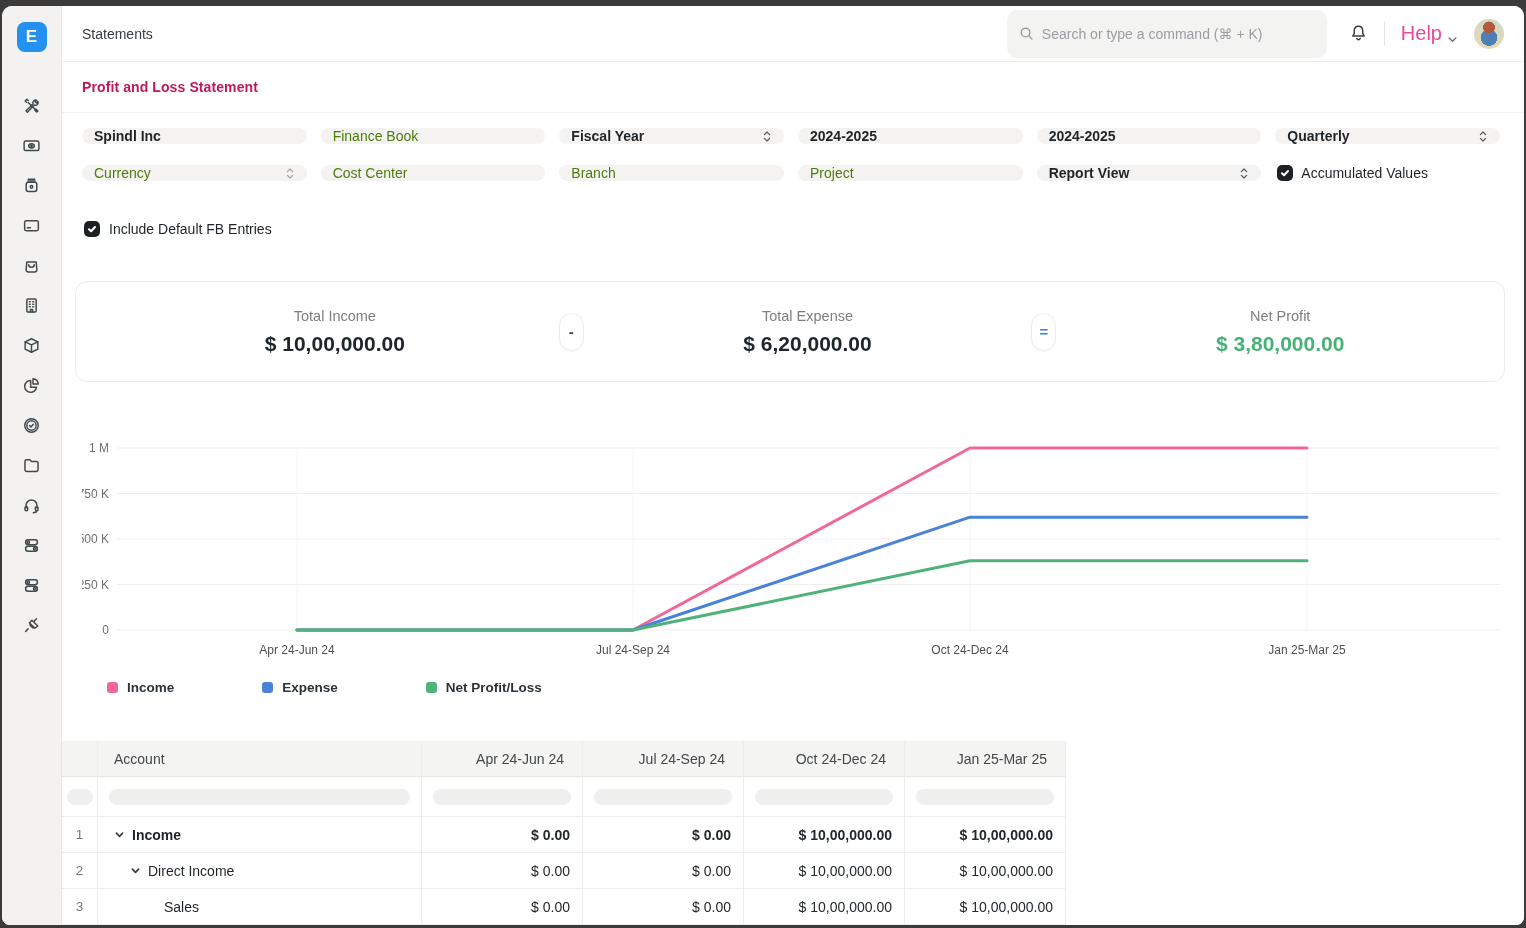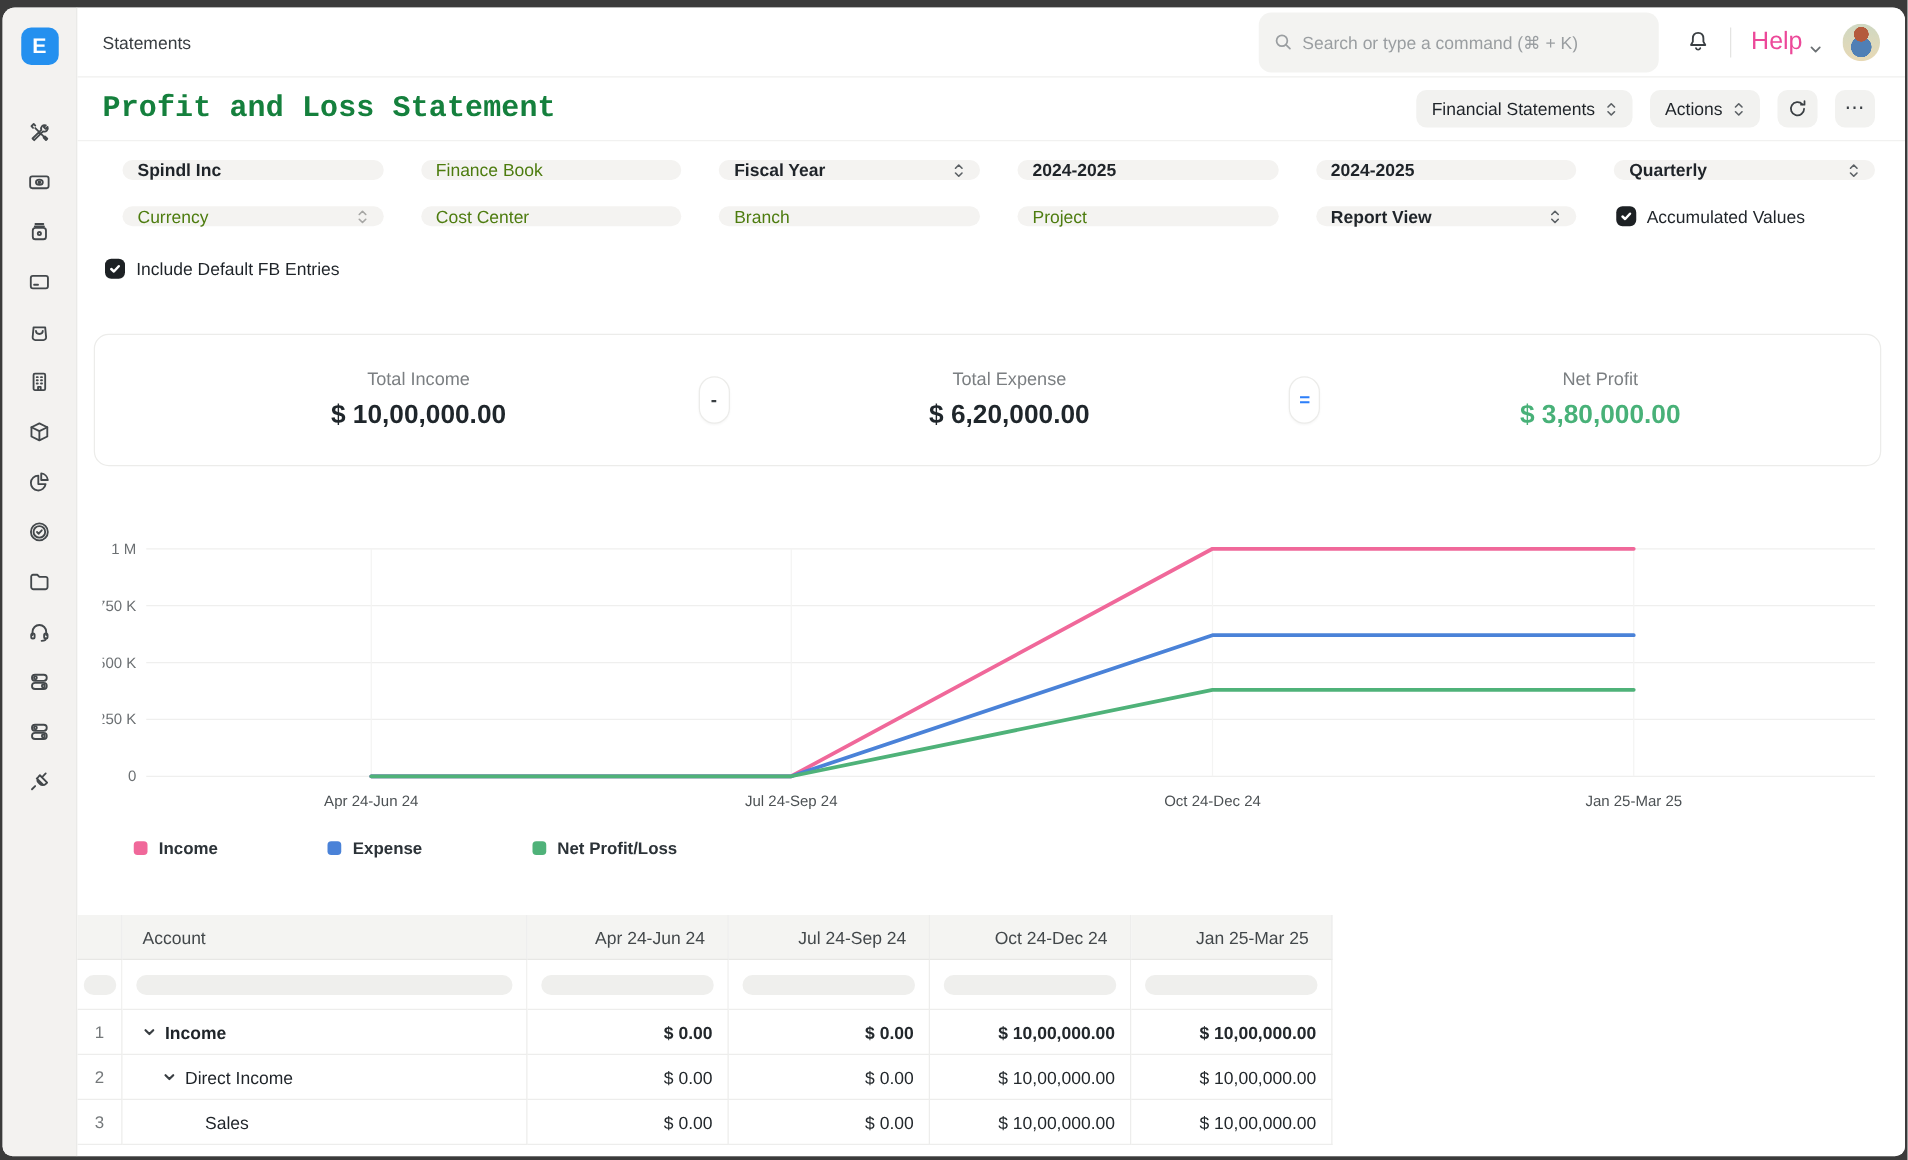--- a/index.html
+++ b/index.html
@@ -48,49 +48,49 @@
     background:
       radial-gradient(circle at 50% 28%, #b45a3c 0 22%, transparent 23%),
       radial-gradient(circle at 50% 62%, #4f7fb5 0 34%, transparent 35%),
       linear-gradient(#cfd8c2, #e8d9b5);
   }
   
   .page-header {
     height:51px; display:flex; align-items:center; padding:0 24px 0 20px;
     border-bottom:1px solid #f1f1f0; flex-shrink:0;
   }
-  .page-title { font-size:24px; font-weight:700; color:#15803d; letter-spacing:.1px;font-family:Liberation Mono, monospace; }
+  .page-title { font-size:14px; font-weight:700; color:#be185d; letter-spacing:.1px; }
   .header-actions { margin-left:auto; display:flex; align-items:center; gap:14px; }
   .btn {
     height:30px; background:#f2f2f0; border:none; border-radius:8px;
     display:flex; align-items:center; gap:8px; padding:0 12px;
     font-size:14px; color:#1f2429; font-family:inherit; cursor:pointer; font-weight:400;
   }
   .btn.icon-btn { width:32px; justify-content:center; padding:0; }
   .dots { font-size:16px; color:#3a3f43; letter-spacing:1px; line-height:1; }
   
   .filters {
     margin:15px 24px 0 20px; display:grid;
     grid-template-columns:repeat(6,1fr); column-gap:14px; row-gap:21px;
   }
   .field {
     height:16px; background:#f4f3f1; border-radius:8px; display:flex; align-items:center;
-    padding:0 12px; font-size:14px; cursor:pointer;margin-left:16px;
+    padding:0 12px; font-size:14px; cursor:pointer;
   }
   .field .val { color:#1f2429; font-weight:700; }
   .field .ph { color:#4d7c0f; font-weight:400; }
   .field .chev { margin-left:auto; display:flex; }
   .check-field { display:flex; align-items:center; gap:8px; background:transparent; padding:0 2px; }
   .checkbox {
     width:16px; height:16px; border-radius:5px; background:#1d2124; flex-shrink:0;
     display:flex; align-items:center; justify-content:center; cursor:pointer;
   }
   .checkbox svg { stroke:#fff; stroke-width:2; fill:none; stroke-linecap:round; stroke-linejoin:round; }
   .check-label { font-size:14px; color:#1f2429; }
-  .fb-row { margin:26px 24px 0 22px; display:flex; align-items:flex-start; gap:9px; }
+  .fb-row { margin:40px 24px 0 22px; display:flex; align-items:flex-start; gap:9px; }
   
   .summary-card {
     margin:44px 19px 0 13px; height:106px; border:1px solid #ececeа;
     border:1px solid #ececea; border-radius:12px;
     display:grid; grid-template-columns:1fr auto 1fr auto 1fr; align-items:center;padding-left:35px;
   }
   .summary-item { text-align:center; }
   .summary-label { font-size:14.5px; color:#7b7f82; }
   .summary-value { font-size:21px; font-weight:700; margin-top:8px; color:#1f262b; }
   .summary-value.green { color:#48b178; }
@@ -251,43 +251,20 @@
           <svg width="11" height="11" viewBox="0 0 10 10">
               <path d="M2 3.6 L5 6.6 L8 3.6" fill="none" stroke="#6b7073" stroke-width="1.3" stroke-linecap="round" stroke-linejoin="round"></path>
             </svg>
         </span>
         <span class="avatar"></span>
       </div>
     </div>
 
     <div class="page-header">
       <span class="page-title">Profit and Loss Statement</span>
-      <div class="header-actions">
-        <button class="btn">
-          <span>Financial Statements</span>
-          <svg width="10" height="13" viewBox="0 0 10 13">
-              <path d="M2.4 4.6 5 2 7.6 4.6M2.4 8.4 5 11 7.6 8.4" fill="none" stroke="#5c6165" stroke-width="1.3" stroke-linecap="round" stroke-linejoin="round"></path>
-            </svg>
-        </button>
-        <button class="btn">
-          <span>Actions</span>
-          <svg width="10" height="13" viewBox="0 0 10 13">
-              <path d="M2.4 4.6 5 2 7.6 4.6M2.4 8.4 5 11 7.6 8.4" fill="none" stroke="#5c6165" stroke-width="1.3" stroke-linecap="round" stroke-linejoin="round"></path>
-            </svg>
-        </button>
-        <button class="btn icon-btn">
-          <svg width="16" height="16" viewBox="0 0 16 16">
-              <path d="M13.3 8a5.3 5.3 0 1 1-1.4-3.6" fill="none" stroke="#3a3f43" stroke-width="1.4" stroke-linecap="round"></path>
-              <path d="M13.6 1.9v2.8h-2.8" fill="none" stroke="#3a3f43" stroke-width="1.4" stroke-linecap="round" stroke-linejoin="round"></path>
-            </svg>
-        </button>
-        <button class="btn icon-btn">
-          <span class="dots">⋯</span>
-        </button>
-      </div>
     </div>
 
     <div class="filters">
       <div class="field">
           <span class="val">Spindl Inc</span>
         </div>
       <div class="field">
           <span class="ph">Finance Book</span>
         </div>
       <div class="field">

